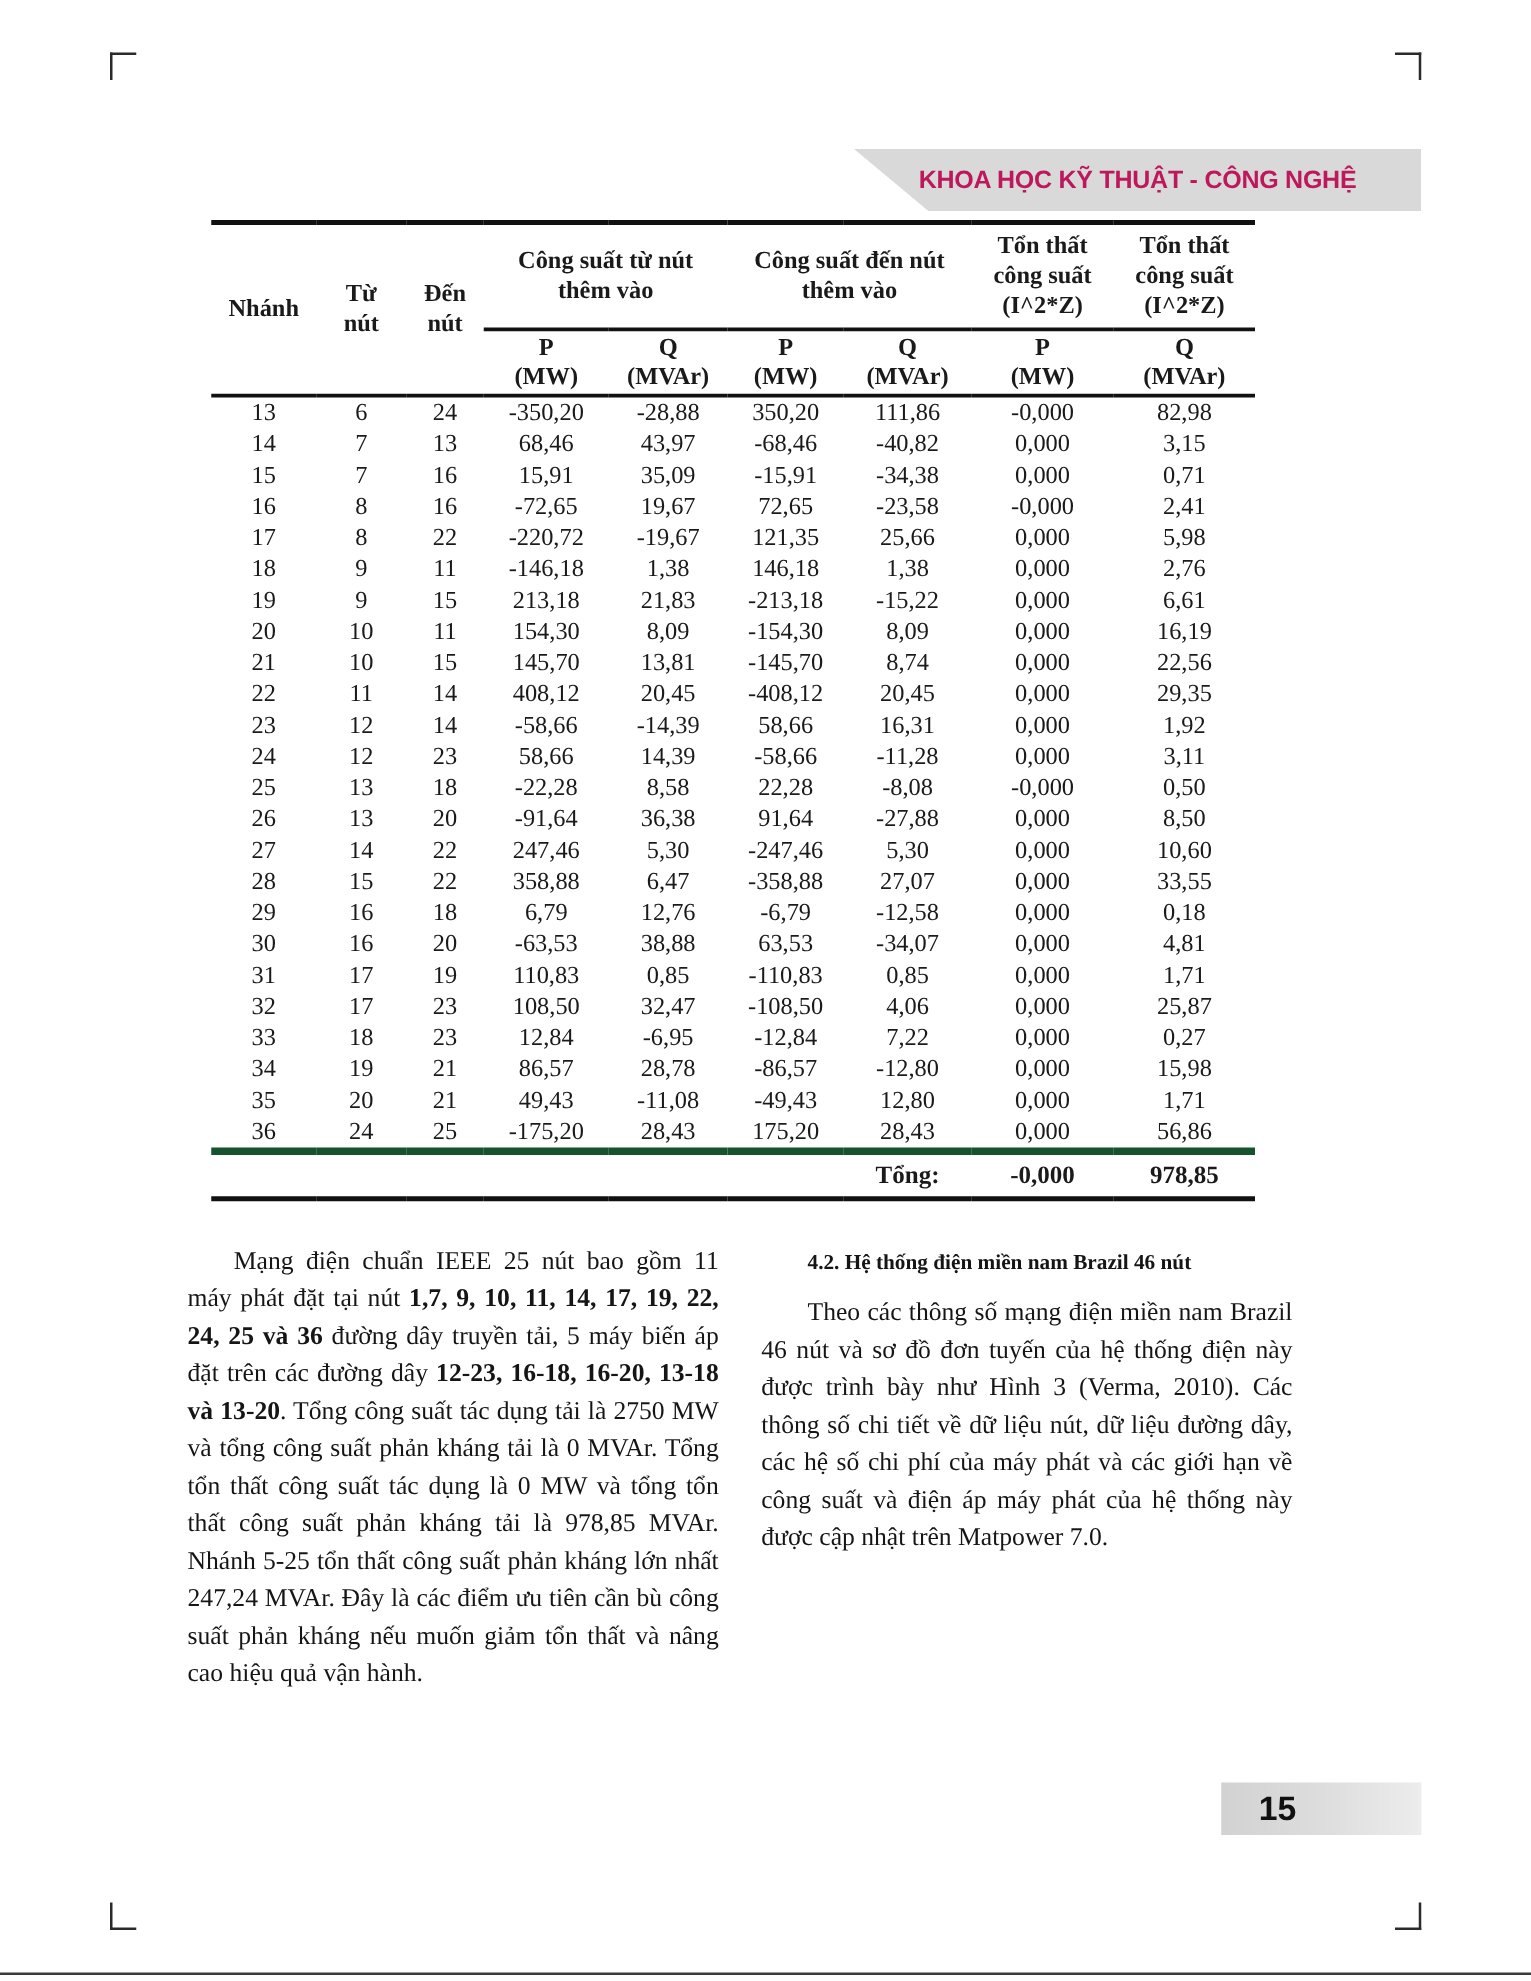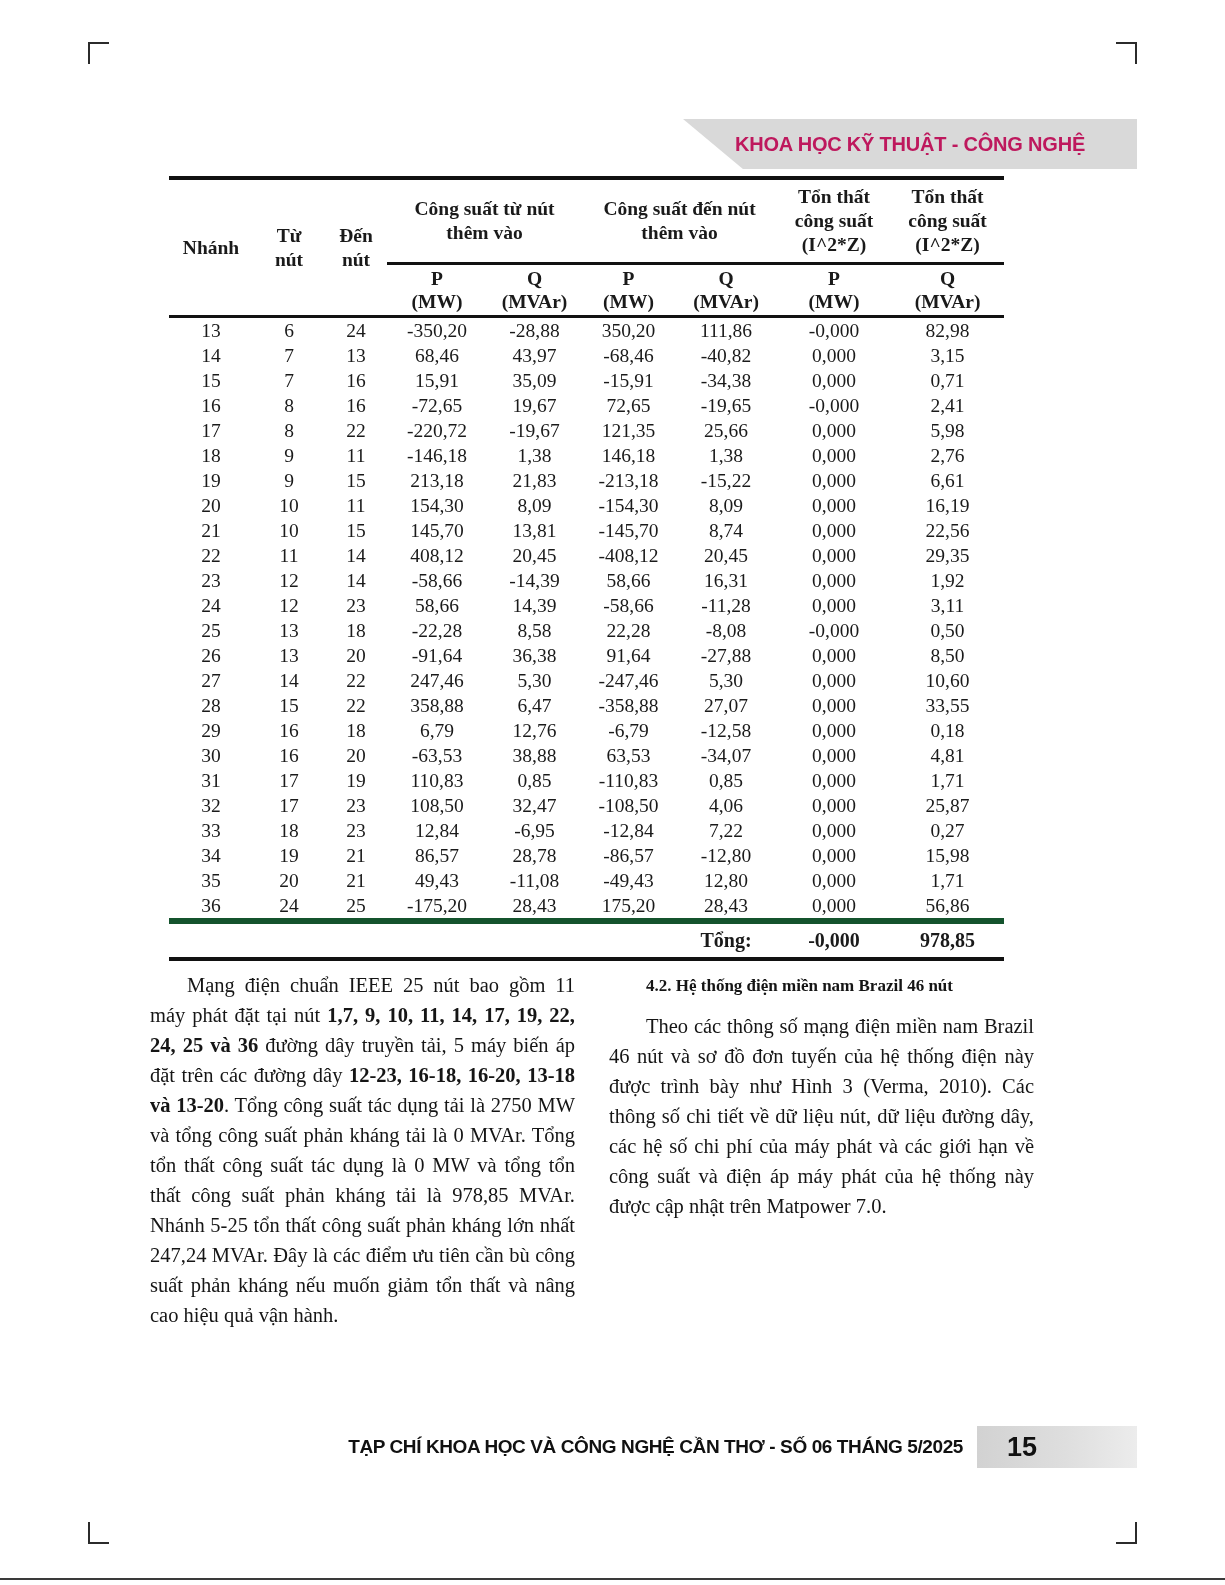--- a/index.html
+++ b/index.html
@@ -50,21 +50,21 @@
     height: 25px; line-height: 25px;
     overflow: hidden; white-space: nowrap;
   }
   table.pf tr.total td {
     border-top: 6px solid #14532d;
     font-weight: bold; height: 33px; line-height: 33px; font-size: 20px;
   }
 
   
   .columns {
-    position: absolute; left: 150px; top: 970px; width: 884px;
+    position: absolute; left: 150px; top: 994px; width: 884px;
     display: flex; gap: 34px;
     font-size: 20.5px; line-height: 30px; text-align: justify;
     color: #151515;
   }
   .col { width: 425px; }
   .col p { margin: 0; text-indent: 37px; }
   .col p.follow { margin-top: 2px; }
   .col .sec-heading {
     font-weight: bold; text-indent: 37px; margin: 0 0 10px 0;
     font-size: 17px; line-height: 31px;
@@ -178,21 +178,21 @@
           <td>0,000</td>
           <td>0,71</td>
         </tr>
         <tr>
           <td>16</td>
           <td>8</td>
           <td>16</td>
           <td>-72,65</td>
           <td>19,67</td>
           <td>72,65</td>
-          <td>-19,65</td>
+          <td>-23,58</td>
           <td>-0,000</td>
           <td>2,41</td>
         </tr>
         <tr>
           <td>17</td>
           <td>8</td>
           <td>22</td>
           <td>-220,72</td>
           <td>-19,67</td>
           <td>121,35</td>
@@ -424,19 +424,18 @@
     <div class="col">
       <p><span>Mạng điện chuẩn IEEE 25 nút bao gồm 11 máy phát đặt tại nút </span><b>1,7, 9, 10, 11, 14, 17, 19, 22, 24, 25 và 36</b><span> đường dây truyền tải, 5 máy biến áp đặt trên các đường dây </span><b>12-23, 16-18, 16-20, 13-18 và 13-20</b><span>. Tổng công suất tác dụng tải là 2750 MW và tổng công suất phản kháng tải là 0 MVAr. Tổng tổn thất công suất tác dụng là 0 MW và tổng tổn thất công suất phản kháng tải là 978,85 MVAr. Nhánh 5-25 tổn thất công suất phản kháng lớn nhất 247,24 MVAr. Đây là các điểm ưu tiên cần bù công suất phản kháng nếu muốn giảm tổn thất và nâng cao hiệu quả vận hành.</span></p>
     </div>
     <div class="col">
       <div class="sec-heading">4.2. Hệ thống điện miền nam Brazil 46 nút</div>
       <p>Theo các thông số mạng điện miền nam Brazil 46 nút và sơ đồ đơn tuyến của hệ thống điện này được trình bày như Hình 3 (Verma, 2010). Các thông số chi tiết về dữ liệu nút, dữ liệu đường dây, các hệ số chi phí của máy phát và các giới hạn về công suất và điện áp máy phát của hệ thống này được cập nhật trên Matpower 7.0.</p>
     </div>
   </div>
 
   <div class="footer">
-    <span class="footer-journal">TẠP CHÍ KHOA HỌC VÀ CÔNG NGHỆ CẦN THƠ - SỐ 06 THÁNG 5/2025</span>
     <span class="footer-pagebox">
       <span>15</span>
     </span>
   </div>
 
 </div>
 
 </body></html>

